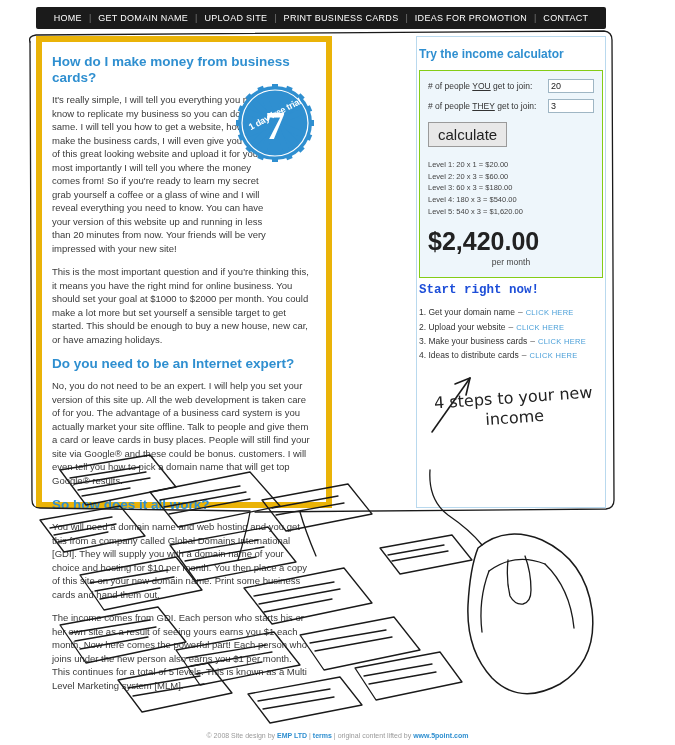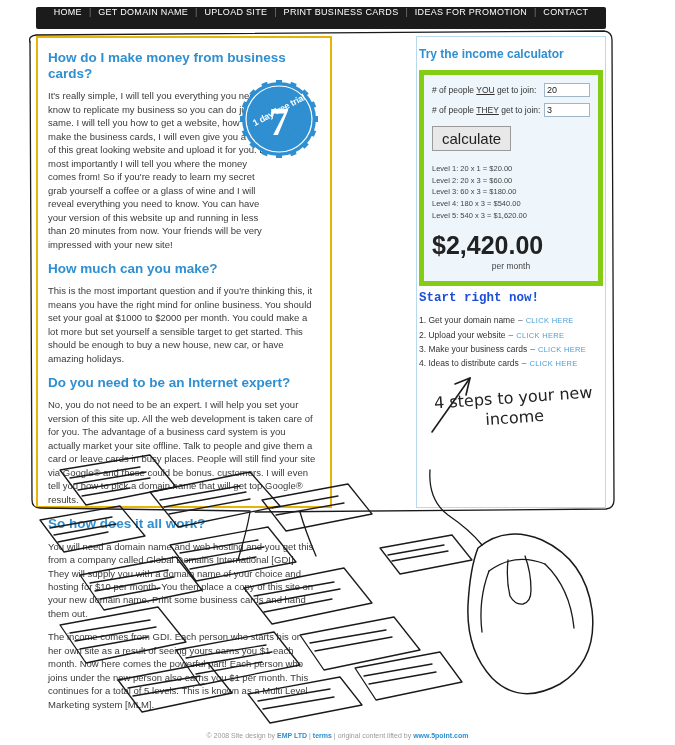--- a/index.html
+++ b/index.html
@@ -20,21 +20,21 @@
   
   .navbar {
     position: absolute;
     left: 36px;
     top: 7px;
     width: 570px;
     height: 22px;
     background: #1b1b1b;
     border-radius: 2px;
     display: flex;
-    align-items: flex-start;
+    align-items: center;
     justify-content: center;
     gap: 0;
   }
   .nav-item {
     color: #ffffff;
     font-size: 9px;
     letter-spacing: 0.3px;
     padding: 0 7px;
     text-decoration: none;
     white-space: nowrap;
@@ -45,21 +45,21 @@
   }
 
   
   .content-panel {
     position: absolute;
     left: 36px;
     top: 36px;
     width: 296px;
     height: 472px;
     background: #ffffff;
-    border: 2px solid #eab308;
+    border: 6px solid #eab308;
     box-sizing: border-box;
   }
   .content-inner {
     padding: 10px 14px 10px 10px;
   }
   h2.sec-title {
     color: #2f8fd0;
     font-size: 13.5px;
     font-weight: bold;
     margin: 2px 0 7px 0;
@@ -125,21 +125,21 @@
     padding: 8px 2px;
   }
   h3.side-title {
     color: #2f8fd0;
     font-size: 12px;
     font-weight: bold;
     margin: 2px 0 9px 0;
   }
   .calc-box {
     background: #eef6fb;
-    border: 5px solid #84cc16;
+    border: 1px solid #84cc16;
     padding: 8px 8px 10px 8px;
     box-sizing: border-box;
   }
   .calc-row {
     display: flex;
     align-items: center;
     justify-content: space-between;
     margin-bottom: 6px;
   }
   .calc-label {
@@ -263,21 +263,20 @@
   <a class="nav-item" href="#">IDEAS FOR PROMOTION</a>
   <span class="nav-sep">|</span>
   <a class="nav-item" href="#">CONTACT</a>
 </div>
 
 <div class="content-panel">
   <div class="content-inner">
     <h2 class="sec-title">How do I make money from business cards?</h2>
     <p class="body first-para">It's really simple, I will tell you everything you need to know to replicate my business so you can do just the same. I will tell you how to get a website, how to make the business cards, I will even give you a copy of this great looking website and upload it for you. But most importantly I will tell you where the money comes from! So if you're ready to learn my secret grab yourself a coffee or a glass of wine and I will reveal everything you need to know. You can have your version of this website up and running in less than 20 minutes from now. Your friends will be very impressed with your new site!</p>
 
-    <h2 class="sec-title tight">How much can you make?</h2>
     <p class="body">This is the most important question and if you're thinking this, it means you have the right mind for online business. You should set your goal at $1000 to $2000 per month. You could make a lot more but set yourself a sensible target to get started. This should be enough to buy a new house, new car, or have amazing holidays.</p>
 
     <h2 class="sec-title tight">Do you need to be an Internet expert?</h2>
     <p class="body">No, you do not need to be an expert. I will help you set your version of this site up. All the web development is taken care of for you. The advantage of a business card system is you actually market your site offline. Talk to people and give them a card or leave cards in busy places. People will still find your site via Google® and these could be bonus. customers. I will even tell you how to pick a domain name that will get top Google® results.</p>
 
     <h2 class="sec-title tight">So how does it all work?</h2>
     <p class="body">You will need a domain name and web hosting and you get this from a company called Global Domains International [GDI]. They will supply you with a domain name of your choice and hosting for $10 per month. You then place a copy of this site on your new domain name. Print some business cards and hand them out.</p>
     <p class="body">The income comes from GDI. Each person who starts his or her own site as a result of seeing yours earns you $1 each month. Now here comes the powerful part! Each person who joins under the new person also earns you $1 per month. This continues for a total of 5 levels. This is known as a Multi Level Marketing system [MLM].</p>
   </div>
 

